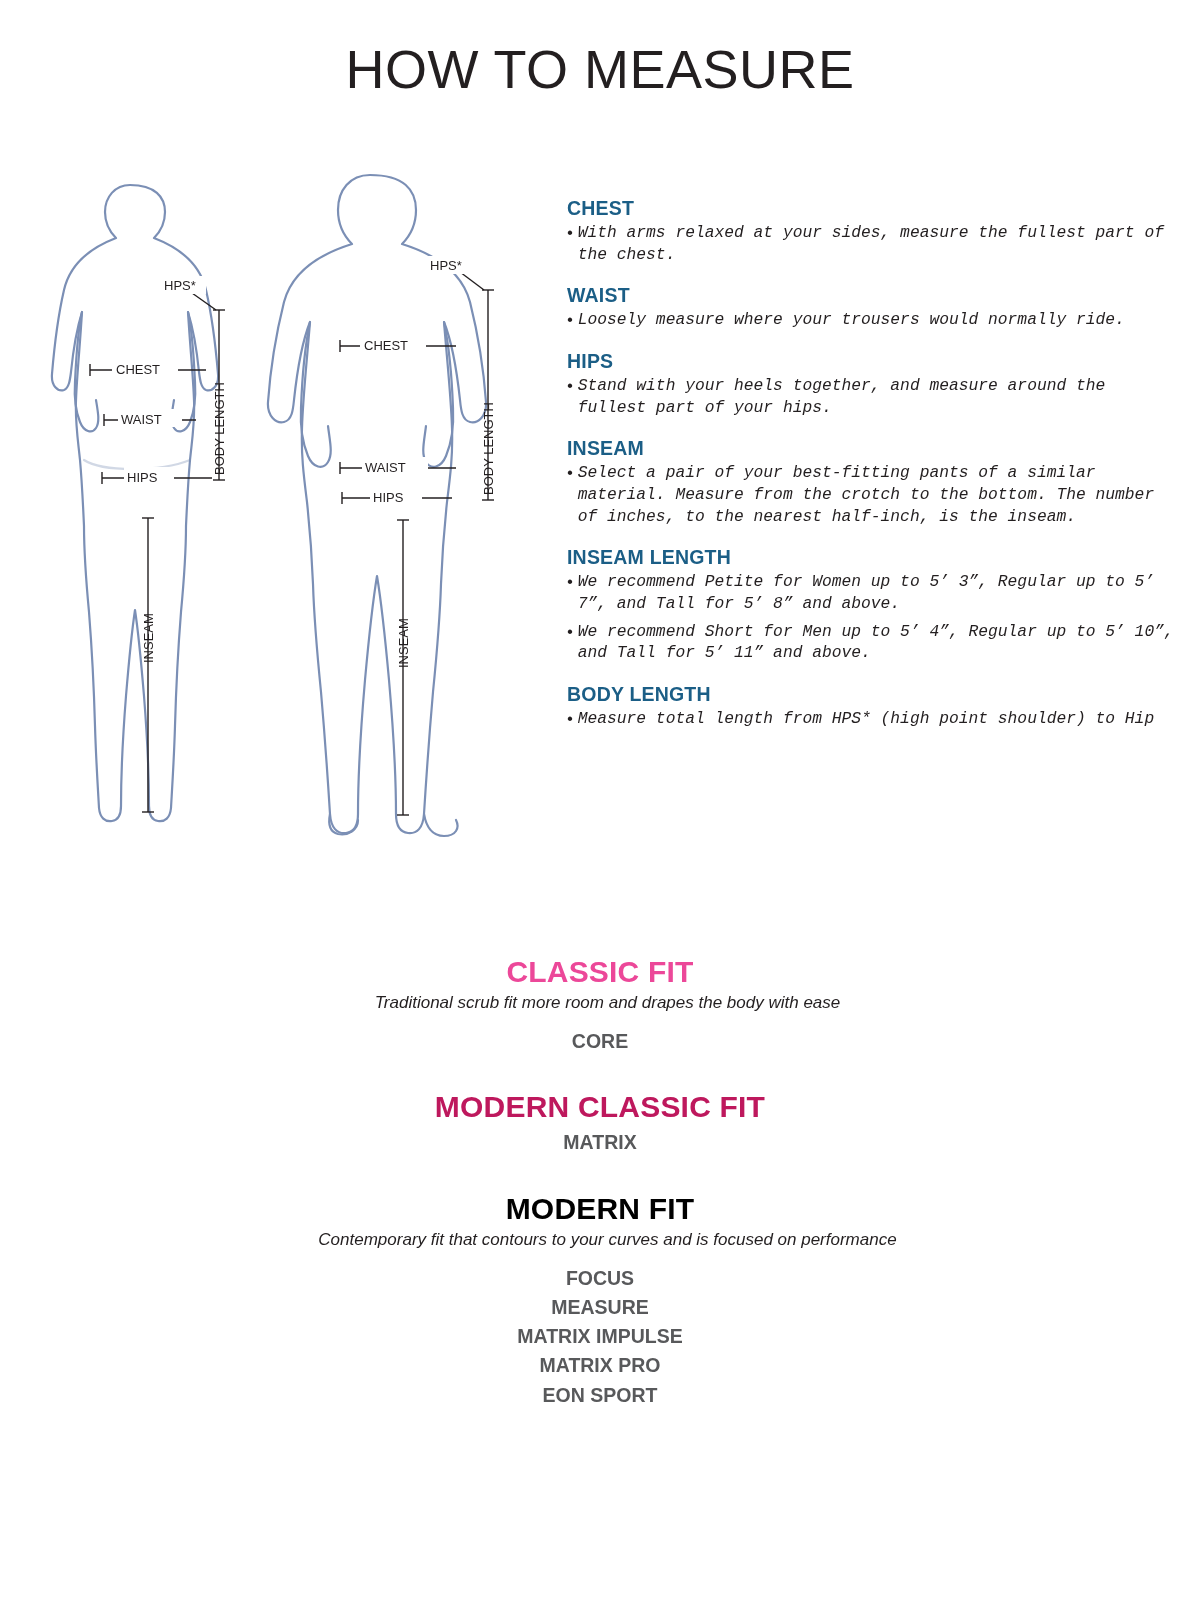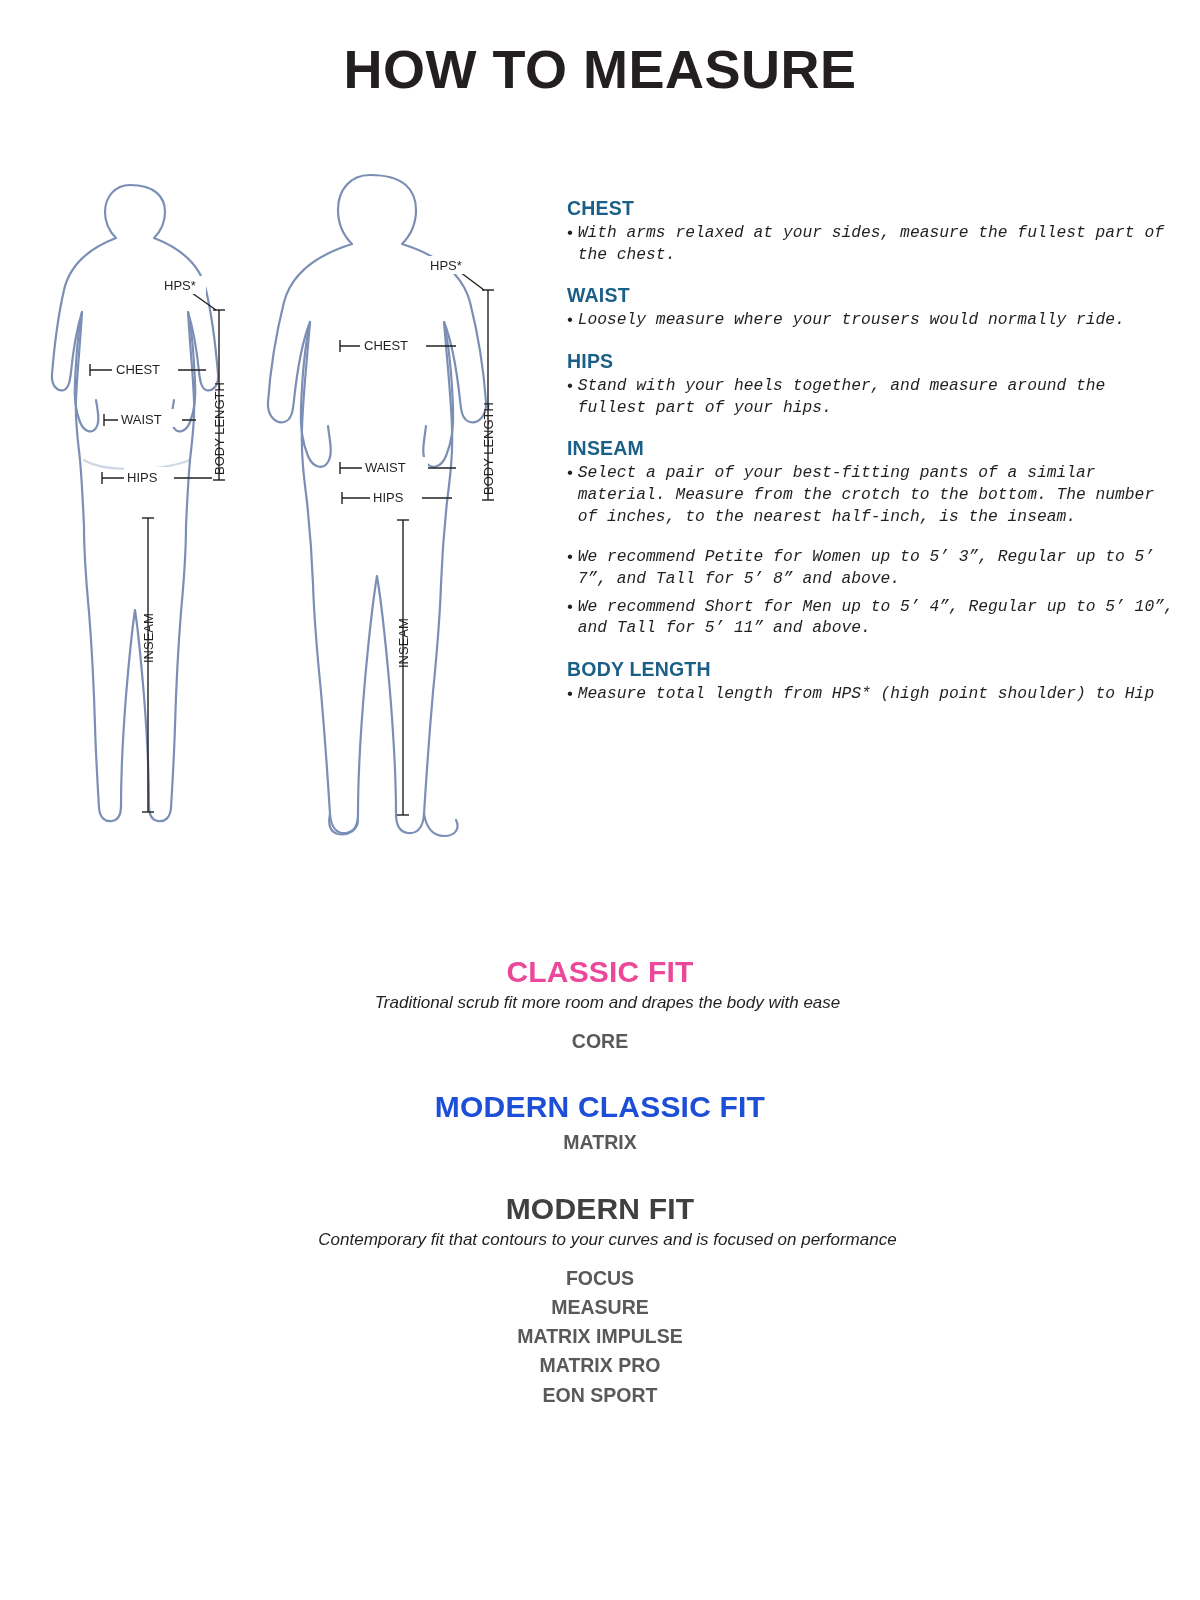--- a/index.html
+++ b/index.html
@@ -20,21 +20,21 @@
     width: 1200px;
     height: 1600px;
   }
   .title {
     position: absolute;
     top: 38px;
     left: 0;
     width: 1200px;
     text-align: center;
     font-size: 54px;
-    font-weight: 700;
+    font-weight: 400;
     letter-spacing: 0.5px;
     color: #231f20;
   }
 
   
   .figures {
     position: absolute;
     left: 20px;
     top: 160px;
     width: 520px;
@@ -276,20 +276,21 @@
 
     <div class="m-block">
       <div class="m-head">INSEAM</div>
       <div class="m-line">
         <span class="m-bullet">•</span>
         <span class="m-text">Select a pair of your best-fitting pants of a similar material. Measure from the crotch to the bottom. The number of inches, to the nearest half-inch, is the inseam.</span>
       </div>
     </div>
 
     <div class="m-block">
+      <div class="m-head">INSEAM LENGTH</div>
       <div class="m-line">
         <span class="m-bullet">•</span>
         <span class="m-text">We recommend Petite for Women up to 5’ 3”, Regular up to 5’ 7”, and Tall for 5’ 8” and above.</span>
       </div>
       <div class="m-line">
         <span class="m-bullet">•</span>
         <span class="m-text">We recommend Short for Men up to 5’ 4”, Regular up to 5’ 10”, and Tall for 5’ 11” and above.</span>
       </div>
     </div>
 
@@ -305,26 +306,26 @@
 
   <div class="fits">
 
     <div class="fit-block">
       <div class="fit-title" style="color:#ec4899">CLASSIC FIT</div>
       <div class="fit-desc">Traditional scrub fit more room and drapes the body with ease</div>
       <div class="fit-item">CORE</div>
     </div>
 
     <div class="fit-block">
-      <div class="fit-title" style="color:#1d4ed8">MODERN CLASSIC FIT</div>
+      <div class="fit-title" style="color:#be185d">MODERN CLASSIC FIT</div>
       <div class="fit-item">MATRIX</div>
     </div>
 
     <div class="fit-block">
-      <div class="fit-title" style="color:#404040">MODERN FIT</div>
+      <div class="fit-title" style="color:#000000">MODERN FIT</div>
       <div class="fit-desc">Contemporary fit that contours to your curves and is focused on performance</div>
       <div class="fit-item">FOCUS</div>
       <div class="fit-item">MEASURE</div>
       <div class="fit-item">MATRIX IMPULSE</div>
       <div class="fit-item">MATRIX PRO</div>
       <div class="fit-item">EON SPORT</div>
     </div>
 
   </div>
 

